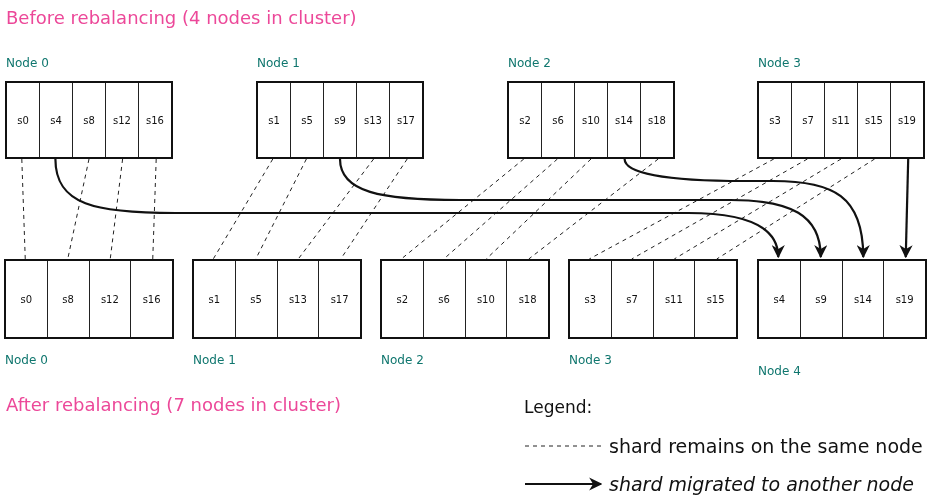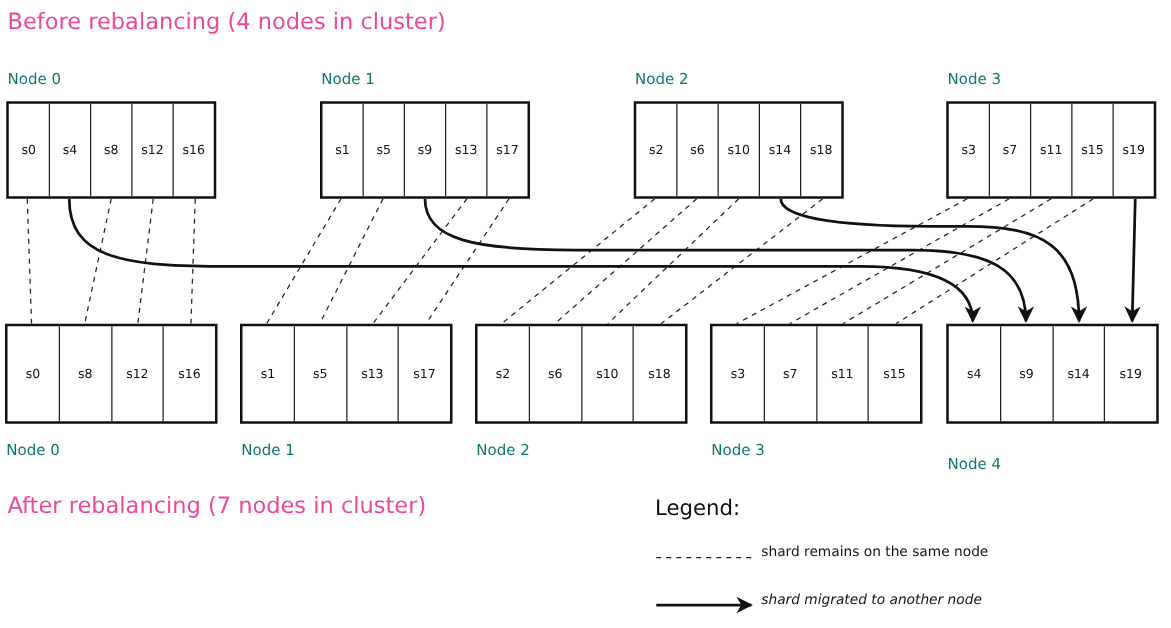--- a/index.html
+++ b/index.html
@@ -6,21 +6,21 @@
   body { width: 937px; height: 502px; position: relative; overflow: hidden;
          font-family: "DejaVu Sans", sans-serif; color: #111; }
   svg { position: absolute; left: 0; top: 0; }
   .heading { position: absolute; font-size: 18px; line-height: 24px; white-space: nowrap; color:#ec4899; }
   .node-label { position: absolute; font-size: 12px; line-height: 22px; white-space: nowrap; color:#0f766e; }
   .box { position: absolute; border: 2.5px solid #111; display: flex; background:#fff; box-sizing: border-box; }
   .cell { flex: 1 1 0; display: flex; align-items: center; justify-content: center;
           font-size: 10px; border-right: 1.2px solid #222; }
   .cell:last-child { border-right: none; }
   .legend-title { position: absolute; font-size: 17px; white-space: nowrap; }
-  .legend-text { position: absolute; font-size: 11px; white-space: nowrap; }
+  .legend-text { position: absolute; font-size: 19px; white-space: nowrap; }
 </style>
 </head>
 <body>
 
 <svg id="lines" width="937" height="502">
     <defs>
       <marker id="ah" viewBox="0 0 10 10" refX="9" refY="5" markerWidth="6" markerHeight="6" orient="auto">
         <path d="M0,0 L10,5 L0,10 L3,5 z" fill="#111"></path>
       </marker>
     </defs>

